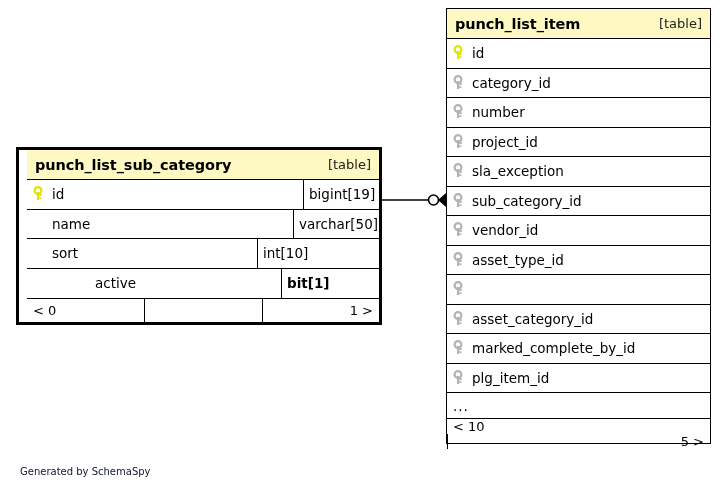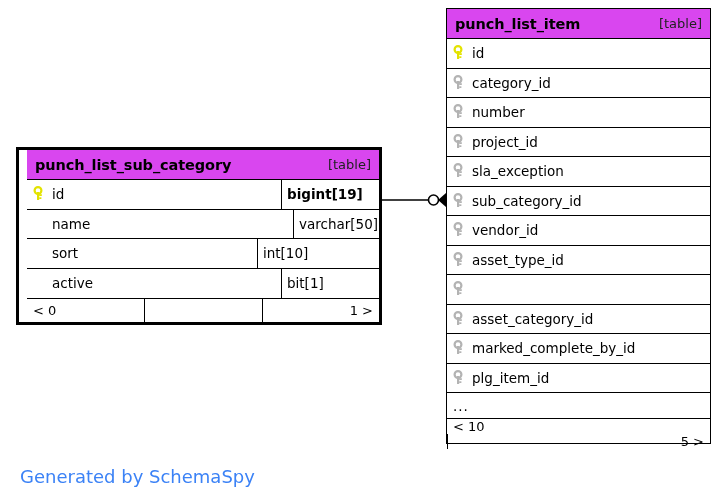--- a/index.html
+++ b/index.html
@@ -32,21 +32,21 @@
   }
   .er-table.thick {
     border: 3px solid #000000;
     padding-left: 8px;
   }
 
   .tbl-header {
     display: flex;
     align-items: center;
     justify-content: space-between;
-    background: #d946ef;
+    background: #fef9c3;
     border-bottom: 1px solid #000000;
     box-sizing: border-box;
     padding: 0 8px;
     height: 30px;
     gap: 45px;
   }
   .tbl-name {
     font-weight: bold;
     font-size: 14.5px;
     color: #000000;
@@ -65,20 +65,21 @@
 
   .row {
     display: flex;
     align-items: center;
     border-bottom: 1px solid #000000;
     box-sizing: border-box;
     height: 29.5px;
   }
   .row:last-child {
     border-bottom: none;
+    margin-left: 43px;
   }
   .row .col-name {
     display: flex;
     align-items: center;
     flex: 1 1 auto;
     min-width: 0;
     box-sizing: border-box;
     padding-left: 6px;
     height: 100%;
   }
@@ -153,22 +154,22 @@
 
   
   .connector {
     position: absolute;
     pointer-events: none;
   }
 
   
   .caption {
     position: absolute;
-    font-size: 18px;
-    color: #3b82f6;
+    font-size: 10px;
+    color: #0f172a;
     white-space: nowrap;
   }
 </style>
 </head>
 <body>
 
 <div class="diagram-canvas">
 
   <div class="er-table thick" style="left:16px; top:147px; width:366px;">
 
@@ -182,21 +183,21 @@
       <div class="row">
         <div class="col-name">
           <svg class="key-icon" viewBox="0 0 13 16">
             <circle cx="5" cy="4.5" r="3.4" fill="none" stroke="#e3e300" stroke-width="2.2"></circle>
             <rect x="4" y="6" width="2.2" height="8" fill="#e3e300"></rect>
             <rect x="6.2" y="8.2" width="2.6" height="1.8" fill="#e3e300"></rect>
             <rect x="6.2" y="11.3" width="2.2" height="1.7" fill="#e3e300"></rect>
           </svg>
           <span class="field-label">id</span>
         </div>
-        <div class="col-type" style="width:98px;font-weight:bold;">bigint[19]</div>
+        <div class="col-type" style="width:76px;">bigint[19]</div>
       </div>
 
       <div class="row">
         <div class="col-name">
           <span class="key-spacer"></span>
           <span class="field-label">name</span>
         </div>
         <div class="col-type" style="width:86px;">varchar[50]</div>
       </div>
 
@@ -206,21 +207,21 @@
           <span class="field-label">sort</span>
         </div>
         <div class="col-type" style="width:122px;">int[10]</div>
       </div>
 
       <div class="row">
         <div class="col-name">
           <span class="key-spacer"></span>
           <span class="field-label">active</span>
         </div>
-        <div class="col-type" style="width:98px;">bit[1]</div>
+        <div class="col-type" style="width:98px;font-weight:bold;">bit[1]</div>
       </div>
 
     </div>
 
     <div class="tbl-footer">
       <div class="fcell left">&lt; 0</div>
       <div class="fcell mid"></div>
       <div class="fcell right">1 &gt;</div>
     </div>
   </div>

